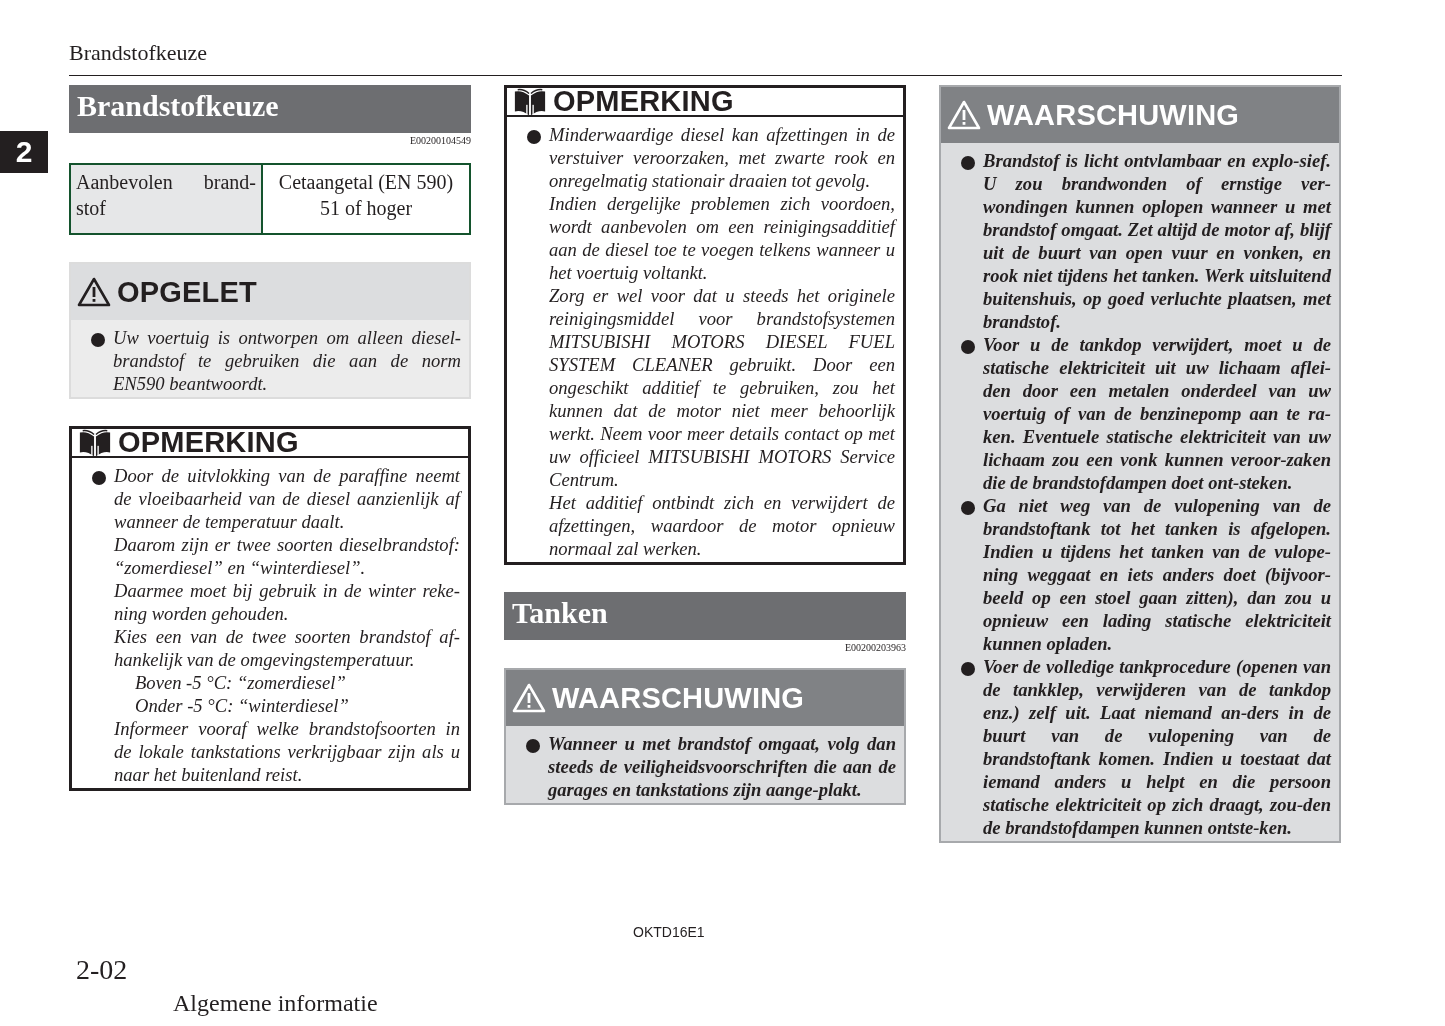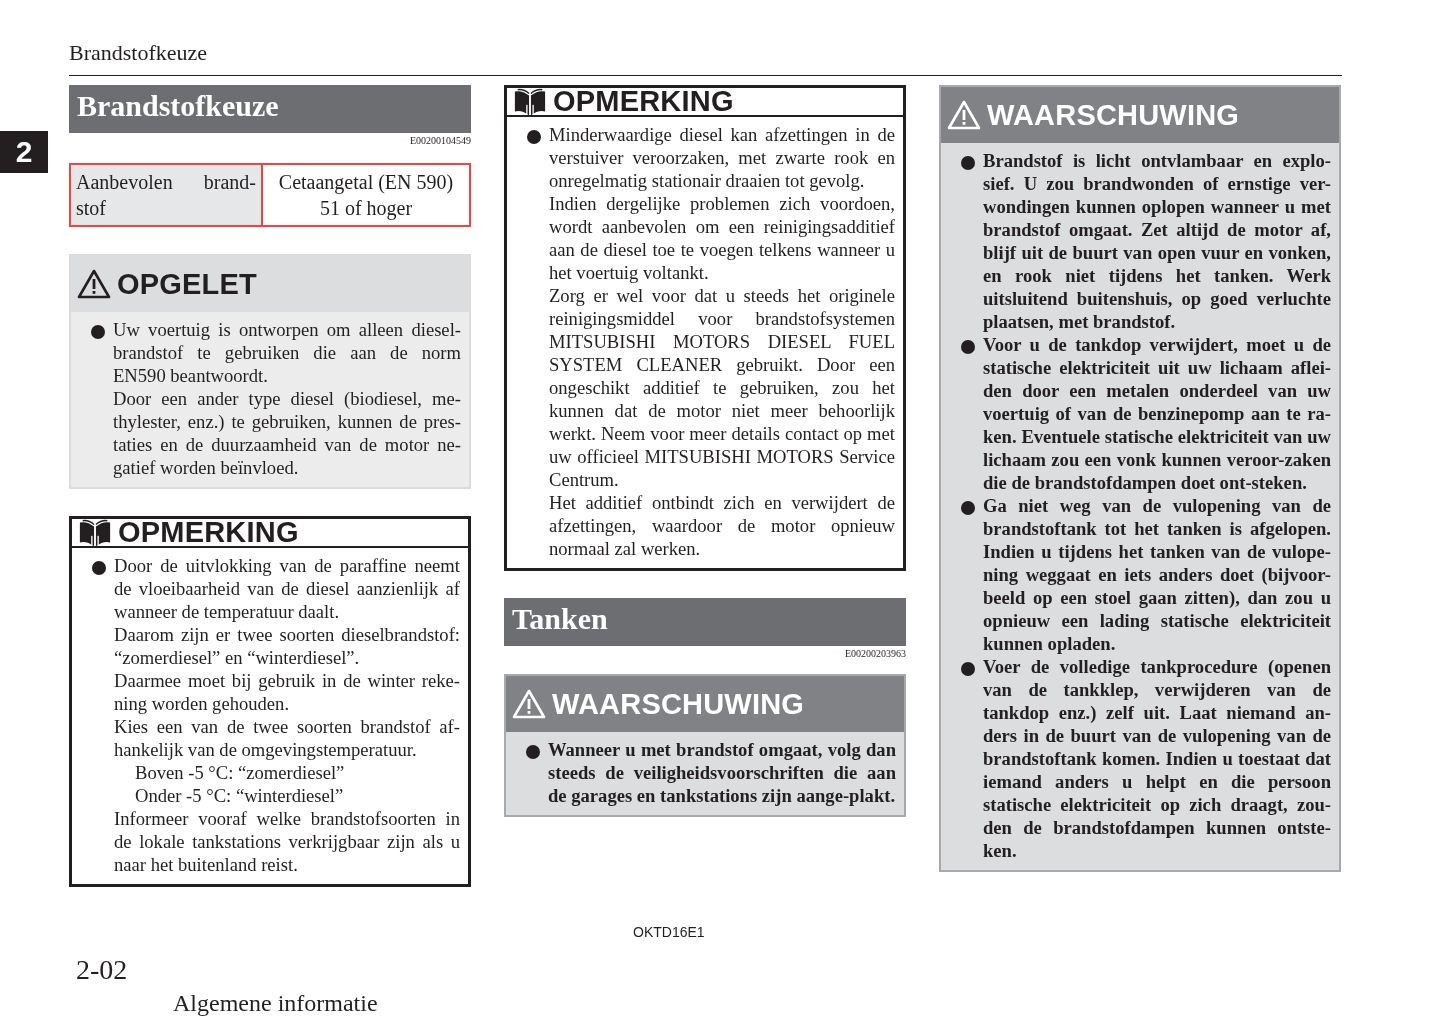--- a/index.html
+++ b/index.html
@@ -14,29 +14,29 @@
   .col { position: absolute; top: 85px; width: 402px; }
   .col1 { left: 69px; }
   .col2 { left: 504px; }
   .col3 { left: 939px; }
 
   .section-title { background: #6d6e71; color: #ffffff; font-weight: bold; font-size: 30px; height: 48px;
     line-height: 42px; padding-left: 8px; }
   .doc-code { text-align: right; font-size: 10px; margin-top: 2px; height: 14px; line-height: 12px; }
 
   .spec-table { margin-top: 14px; width: 402px; border-collapse: collapse; font-size: 20px; line-height: 26px; }
-  .spec-table td { border: 2px solid #ef4444; padding: 4px 5px 4px 5px; vertical-align: top; }
+  .spec-table td { border: 2px solid #14532d; padding: 4px 5px 12px 5px; vertical-align: top; }
   .spec-table td.k { background: #e6e7e8; width: 192px; text-align: justify; text-align-last: left; }
   .spec-table td.v { text-align: center; }
 
   .box { margin-top: 27px; }
   .box-head { display: flex; align-items: center; height: 56px; padding-left: 6px;
     font-family: "Liberation Sans", sans-serif; font-weight: bold; font-size: 29px; letter-spacing: 0.2px; }
   .box-head .ico { width: 34px; height: 32px; margin-right: 6px; display: inline-flex; align-items: center; justify-content: center; }
-  .box-body { padding: 6px 8px 8px 6px; font-size: 18.6px; line-height: 23px; text-align: justify; }
+  .box-body { padding: 6px 8px 2px 6px; font-size: 18.6px; line-height: 23px; text-align: justify; font-style: italic; }
   .item { position: relative; padding-left: 36px; }
   .item .bullet { position: absolute; left: 14px; top: 7px; width: 14px; height: 14px; border-radius: 50%; background: #231f20; }
   .para { display: block; }
   .indent { padding-left: 21px; }
 
   
   .caution { background: #ececec; border: 2px solid #dcdcdc; }
   .caution .box-head { background: #dcdddf; color: #231f20; }
 
   
@@ -83,21 +83,20 @@
             <rect x="15.6" y="10" width="2.8" height="10" fill="#231f20"></rect>
             <rect x="15.6" y="22" width="2.8" height="2.8" fill="#231f20"></rect>
           </svg>
       </span>
       <span>OPGELET</span>
     </div>
     <div class="box-body">
       <div class="item">
         <span class="bullet"></span>
         <span class="para">Uw voertuig is ontworpen om alleen diesel-brandstof te gebruiken die aan de norm EN590 beantwoordt.</span>
-        <span class="para">Door een ander type diesel (biodiesel, me-thylester, enz.) te gebruiken, kunnen de pres-taties en de duurzaamheid van de motor ne-gatief worden beïnvloed.</span>
       </div>
     </div>
   </div>
 
   <div class="box note">
     <div class="box-head">
       <span class="ico">
         <svg width="36" height="30" viewBox="0 0 36 30">
             <path d="M2 4 Q9 2 17 8 L17 29 Q9 23 2 25 Z" fill="#231f20"></path>
             <path d="M34 4 Q27 2 19 8 L19 29 Q27 23 34 25 Z" fill="#231f20"></path>

